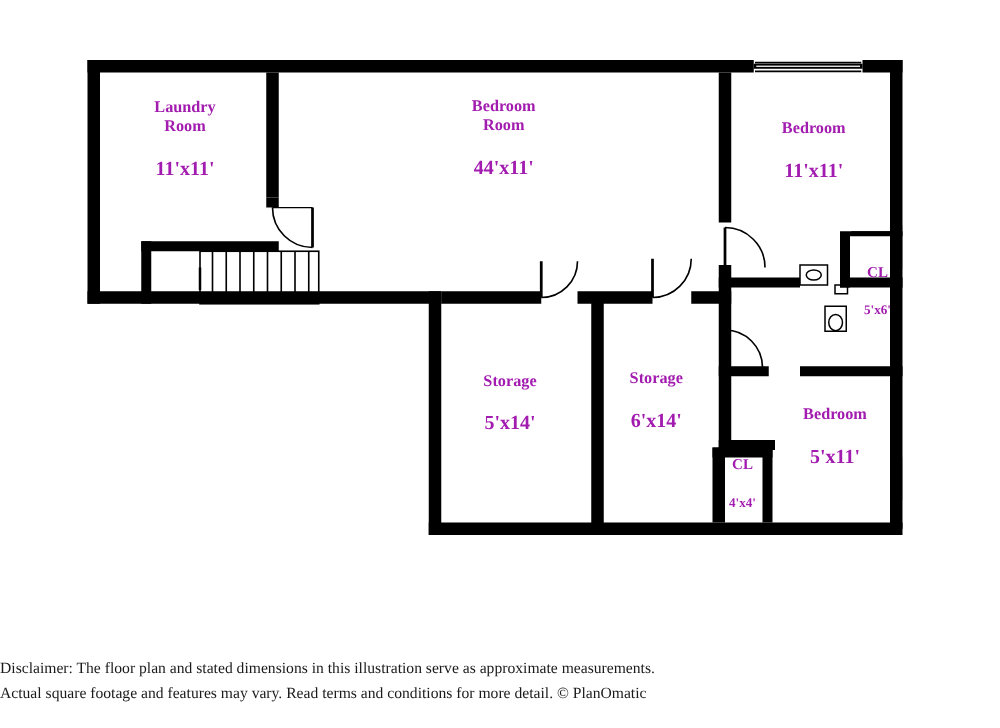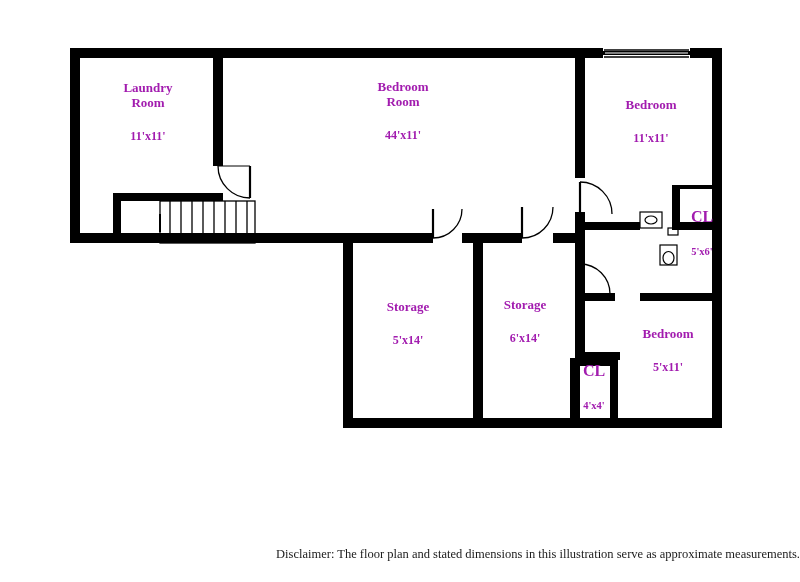--- a/index.html
+++ b/index.html
@@ -31,35 +31,34 @@
     white-space: pre-line;
     transform: translate(-50%, -50%);
     pointer-events: none;
   }
   .room-name {
     display: block;
     font-size: 13px;
   }
   .room-dim {
     display: block;
-    font-size: 12px;
-  }
-  .small .room-name { font-size: 16px; }
+    font-size: 16px;
+  }
+  .small .room-name { font-size: 12px; }
   .small .room-dim { font-size: 10.5px; }
   .disclaimer {
     position: absolute;
     left: 0;
     right: 0;
     bottom: 18px;
-    text-align: right;
+    text-align: left;
     font-family: "Liberation Serif", serif;
     font-size: 12.5px;
     color: #1a1a1a;
     line-height: 1.55;
-    margin-left: 43px;
   }
   .disclaimer div { display: block; }
 </style>
 </head>
 <body>
 
 <div>
   <svg id="floorplan" viewBox="0 0 800 582" xmlns="http://www.w3.org/2000/svg">
 
     <g fill="#000000">
@@ -217,13 +216,14 @@
   </div>
 
   <div class="room-label small" style="left:594px; top:387px;">
     <span class="room-name">CL</span>
     <span class="room-dim">4'x4'</span>
   </div>
 </div>
 
 <div class="disclaimer">
   <div>Disclaimer: The floor plan and stated dimensions in this illustration serve as approximate measurements.</div>
+  <div>Actual square footage and features may vary. Read terms and conditions for more detail. © PlanOmatic</div>
 </div>
 
 </body></html>

